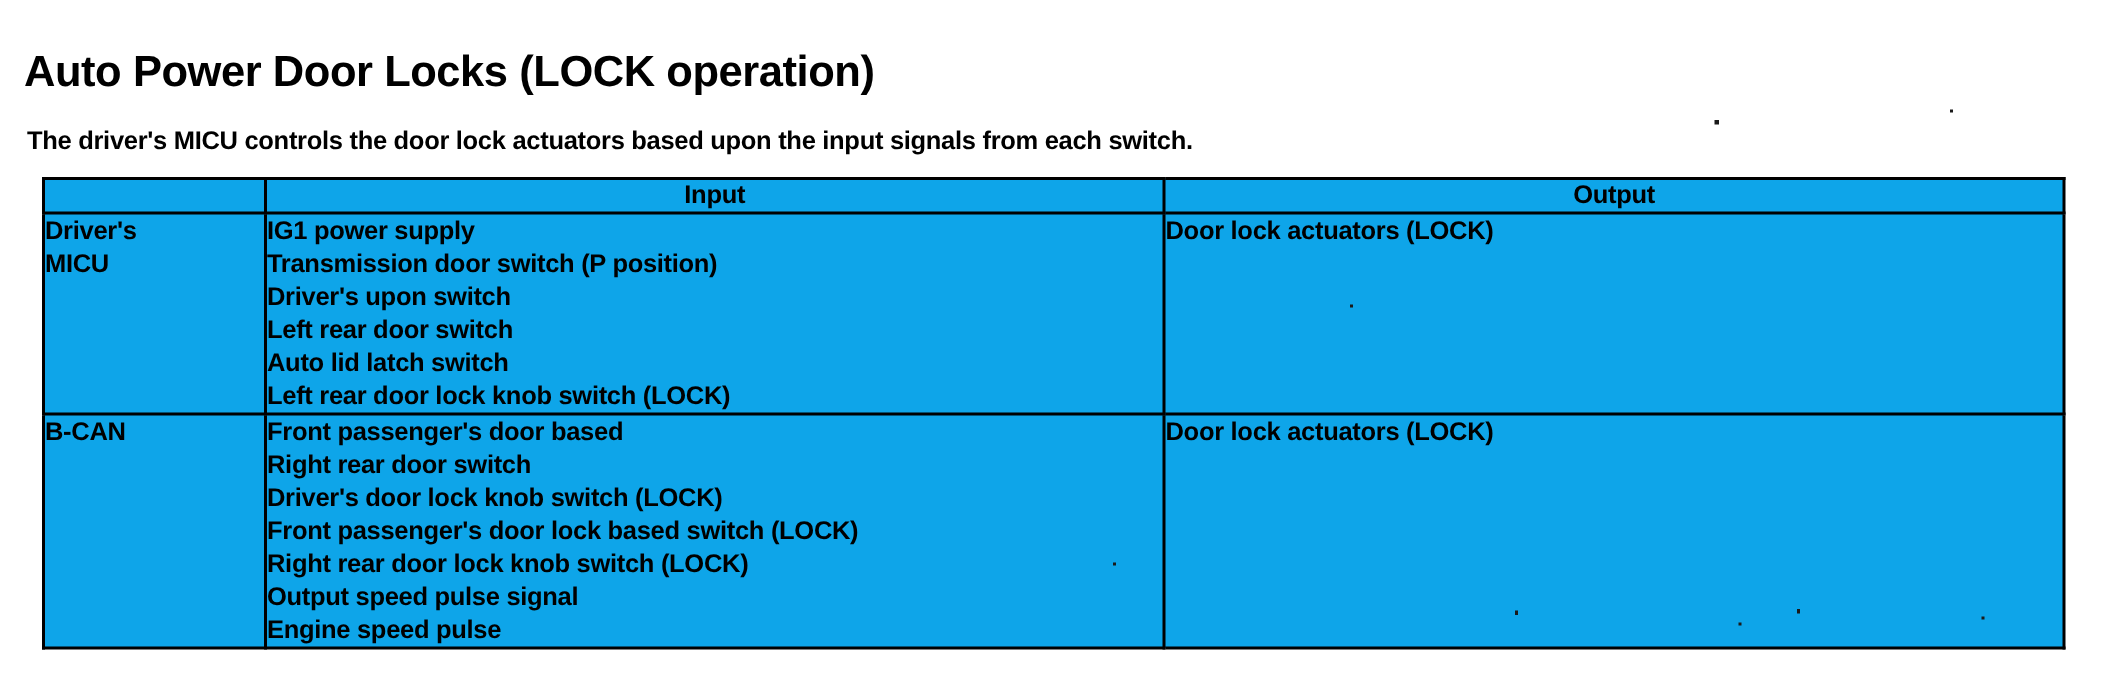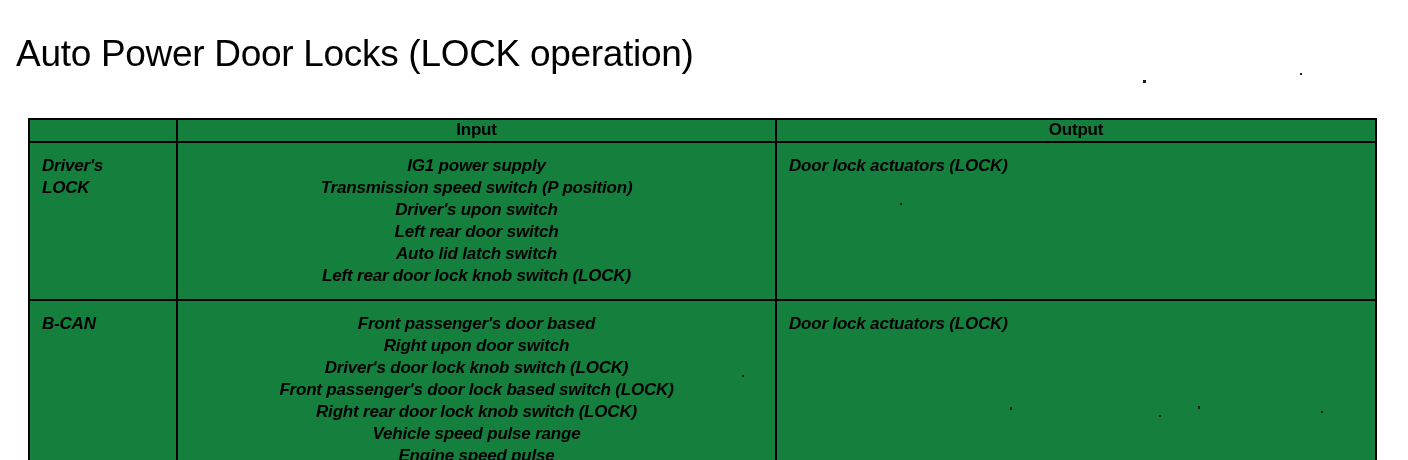--- a/index.html
+++ b/index.html
@@ -20,22 +20,22 @@
   .page {
     position: absolute;
     inset: 0;
   }
 
   
   .doc-title {
     position: absolute;
     left: 16px;
     top: 12px;
-    font-size: 37px;
-    font-weight: 400;
+    font-size: 29px;
+    font-weight: 700;
     letter-spacing: -0.3px;
     line-height: 34px;
     white-space: nowrap;
   }
 
   .doc-subtitle {
     position: absolute;
     left: 18px;
     top: 66px;
     font-size: 17px;
@@ -55,45 +55,44 @@
     table-layout: fixed;
     font-size: 17px;
     font-weight: 700;
     letter-spacing: -0.2px;
   }
   .spec-table th,
   .spec-table td {
     border: 2px solid #000000;
     padding: 0;
     vertical-align: top;
-    background: #15803d;
+    background: #0ea5e9;
   }
   .col-unit   { width: 148px; }
   .col-input  { width: 599px; }
   .col-output { width: 600px; }
 
   .spec-table thead th {
     height: 19px;
     text-align: center;
     font-weight: 700;
     font-size: 17px;
     line-height: 19px;
     padding: 0 0 2px 0;
     vertical-align: middle;
   }
 
   .cell-pad-unit   { padding: 3px 0 6px 8px; }
-  .cell-pad-input  { padding: 3px 0 6px 9px; text-align: center; }
+  .cell-pad-input  { padding: 3px 0 6px 9px; }
   .cell-pad-output { padding: 3px 0 6px 10px; }
 
   .line-list {
     list-style: none;
     margin: 0;
-    padding: 12px;
-    font-style: italic;
+    padding: 0;
   }
   .line-list li {
     line-height: 22px;
     white-space: nowrap;
   }
 
   .row-micu .cell-pad-unit,
   .row-micu .cell-pad-input,
   .row-micu .cell-pad-output { height: 126px; }
 
@@ -110,46 +109,47 @@
     pointer-events: none;
   }
 </style>
 </head>
 <body>
 
 <div class="page">
 
   <h1 class="doc-title">Auto Power Door Locks (LOCK operation)</h1>
 
+  <p class="doc-subtitle">The driver's MICU controls the door lock actuators based upon the input signals from each switch.</p>
 
   <table class="spec-table">
     <colgroup>
       <col class="col-unit">
       <col class="col-input">
       <col class="col-output">
     </colgroup>
     <thead>
       <tr>
         <th class="col-unit"></th>
         <th>Input</th>
         <th>Output</th>
       </tr>
     </thead>
     <tbody>
       <tr class="row-micu">
         <td class="cell-pad-unit">
           <ul class="line-list">
             <li>Driver's</li>
-            <li>LOCK</li>
+            <li>MICU</li>
           </ul>
         </td>
         <td class="cell-pad-input">
           <ul class="line-list">
             <li>IG1 power supply</li>
-            <li>Transmission speed switch (P position)</li>
+            <li>Transmission door switch (P position)</li>
             <li>Driver's upon switch</li>
             <li>Left rear door switch</li>
             <li>Auto lid latch switch</li>
             <li>Left rear door lock knob switch (LOCK)</li>
           </ul>
         </td>
         <td class="cell-pad-output">
           <ul class="line-list">
             <li>Door lock actuators (LOCK)</li>
           </ul>
@@ -157,25 +157,25 @@
       </tr>
       <tr class="row-bcan">
         <td class="cell-pad-unit">
           <ul class="line-list">
             <li>B-CAN</li>
           </ul>
         </td>
         <td class="cell-pad-input">
           <ul class="line-list">
             <li>Front passenger's door based</li>
-            <li>Right upon door switch</li>
+            <li>Right rear door switch</li>
             <li>Driver's door lock knob switch (LOCK)</li>
             <li>Front passenger's door lock based switch (LOCK)</li>
             <li>Right rear door lock knob switch (LOCK)</li>
-            <li>Vehicle speed pulse range</li>
+            <li>Output speed pulse signal</li>
             <li>Engine speed pulse</li>
           </ul>
         </td>
         <td class="cell-pad-output">
           <ul class="line-list">
             <li>Door lock actuators (LOCK)</li>
           </ul>
         </td>
       </tr>
     </tbody>

